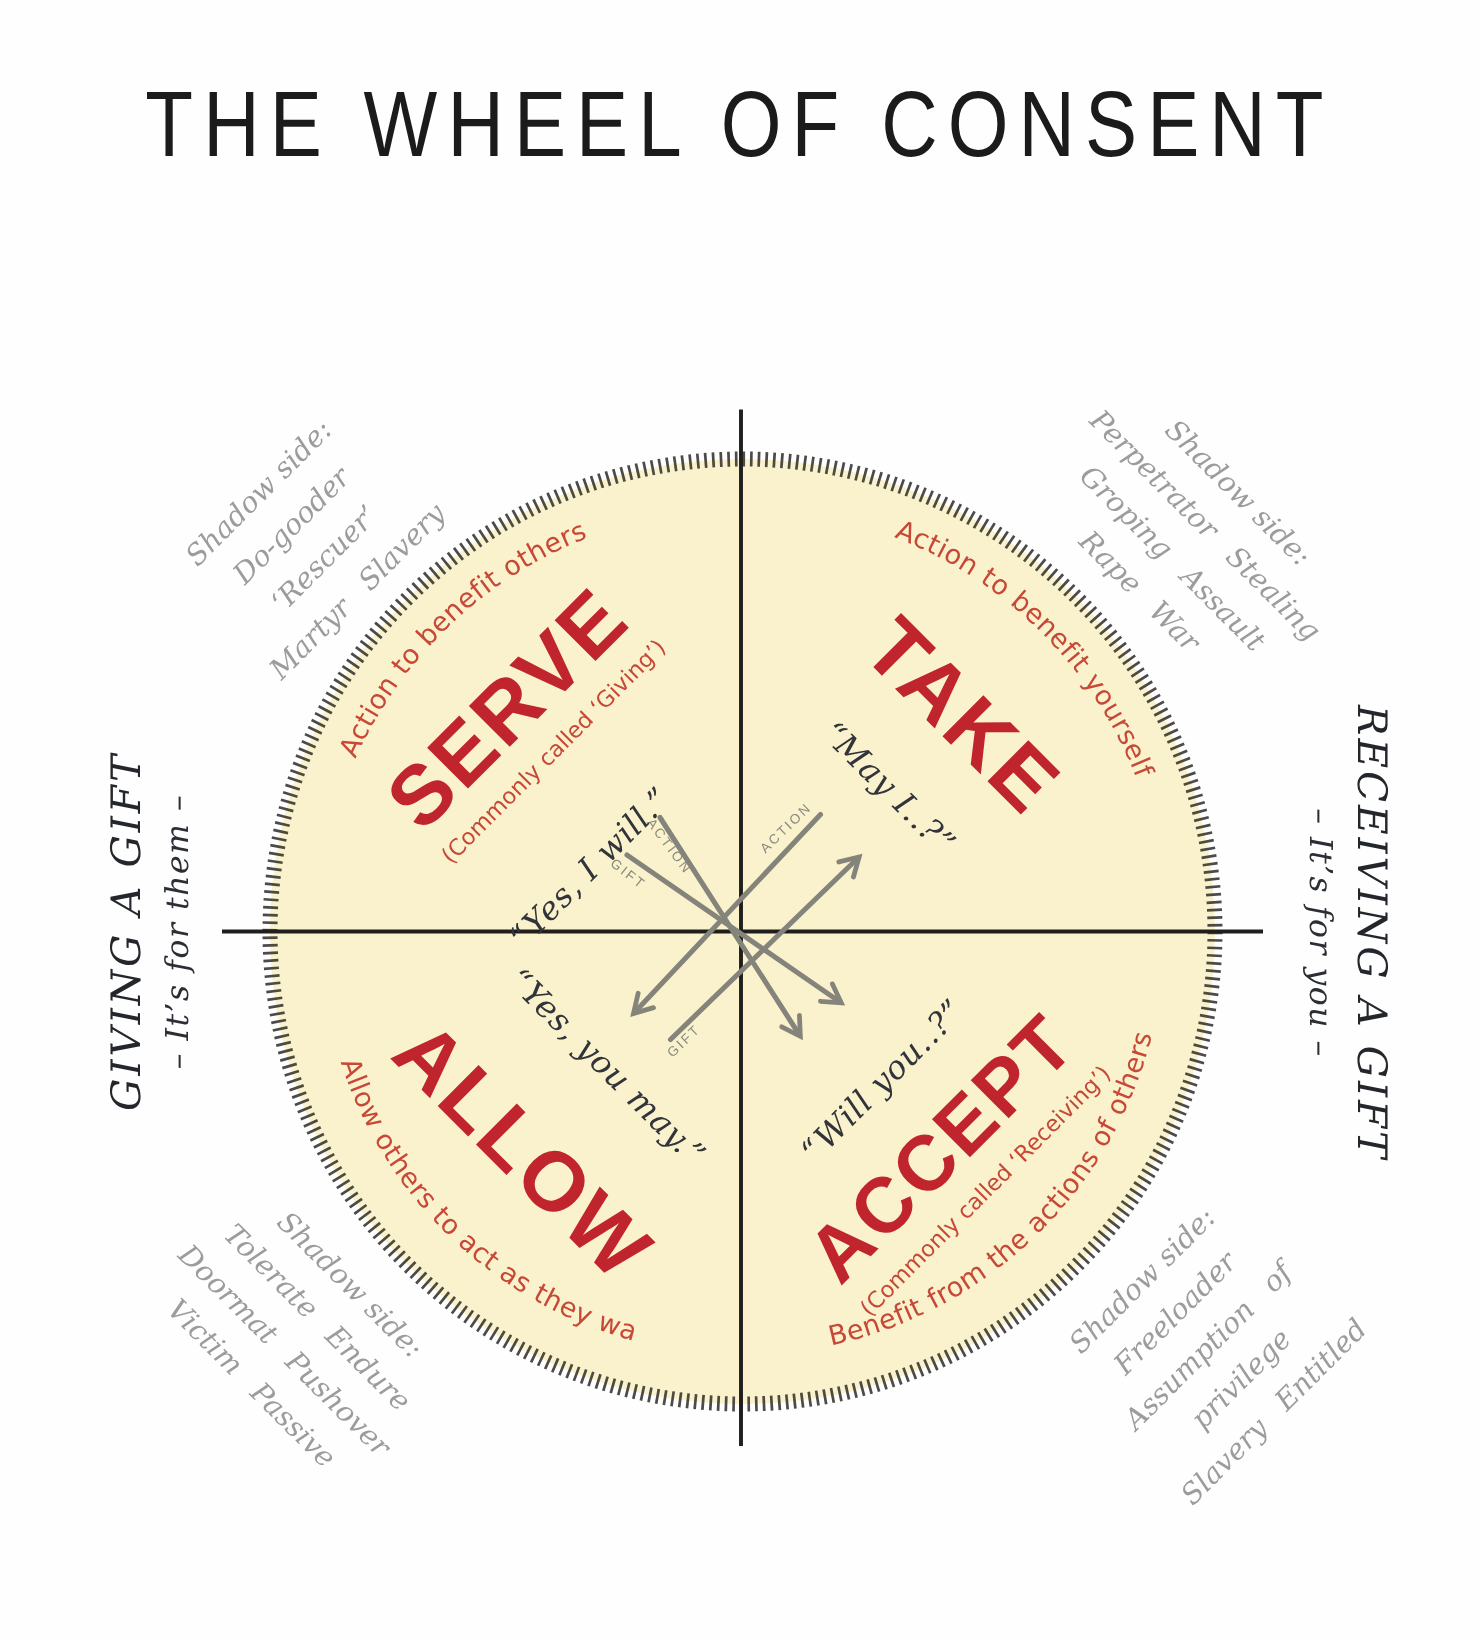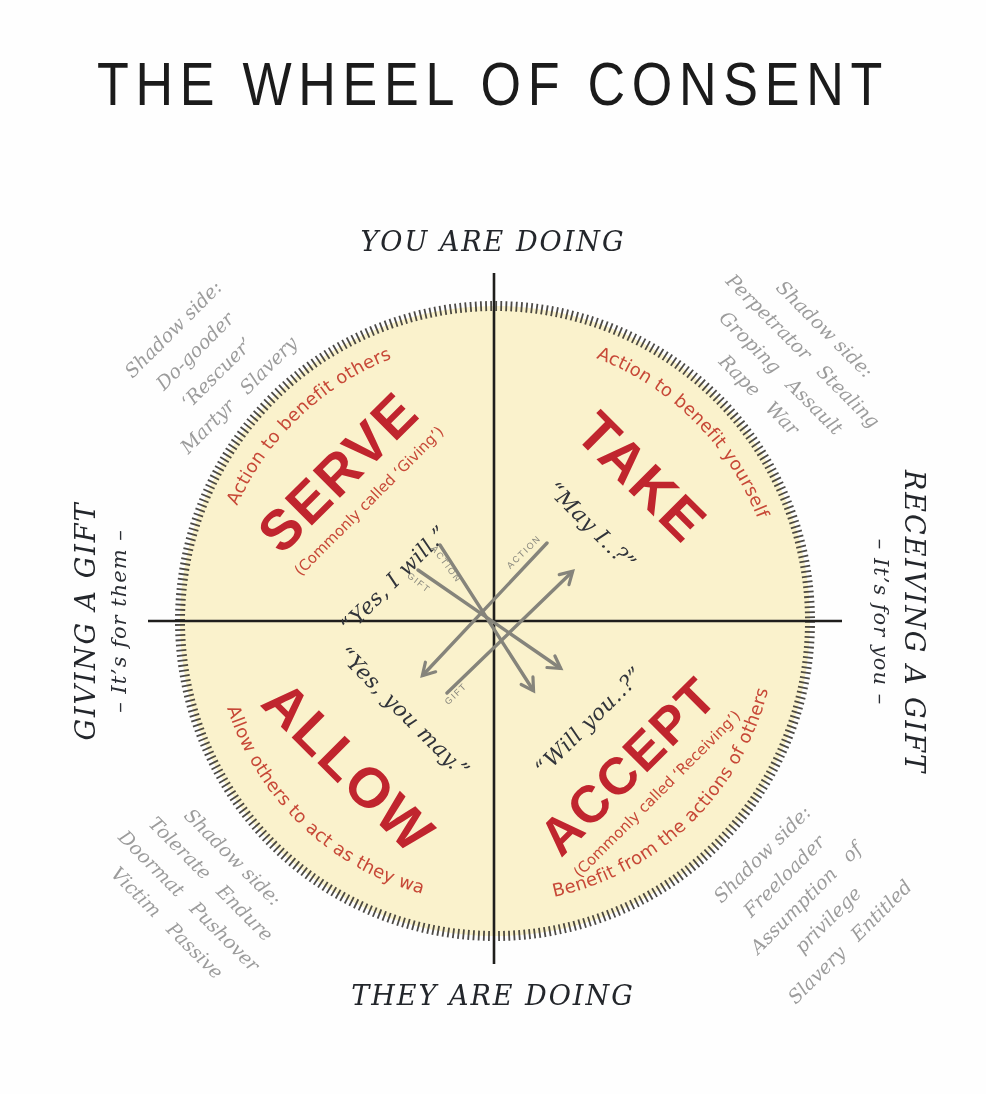--- a/index.html
+++ b/index.html
@@ -120,22 +120,20 @@
     </g>
 
     <text class="center-label" x="444" y="566" text-anchor="middle" transform="rotate(53,444,566)">ACTION</text>
     <text class="center-label" x="417" y="585" text-anchor="middle" transform="rotate(38,417,585)">GIFT</text>
     <text class="center-label" x="526" y="554" text-anchor="middle" transform="rotate(-44,526,554)">ACTION</text>
     <text class="center-label" x="458" y="696" text-anchor="middle" transform="rotate(-44,458,696)">GIFT</text>
   </svg>
 
   <div class="main-title">THE WHEEL OF CONSENT</div>
 
-  <div class="axis-caption axis-top">YOU ARE DOING</div>
-  <div class="axis-caption axis-bottom">THEY ARE DOING</div>
 
   <div class="axis-caption axis-side axis-left">
     <div>GIVING A GIFT</div>
     <div class="sub">– It’s for them –</div>
   </div>
   <div class="axis-caption axis-side axis-right">
     <div>RECEIVING A GIFT</div>
     <div class="sub">– It’s for you –</div>
   </div>
 

